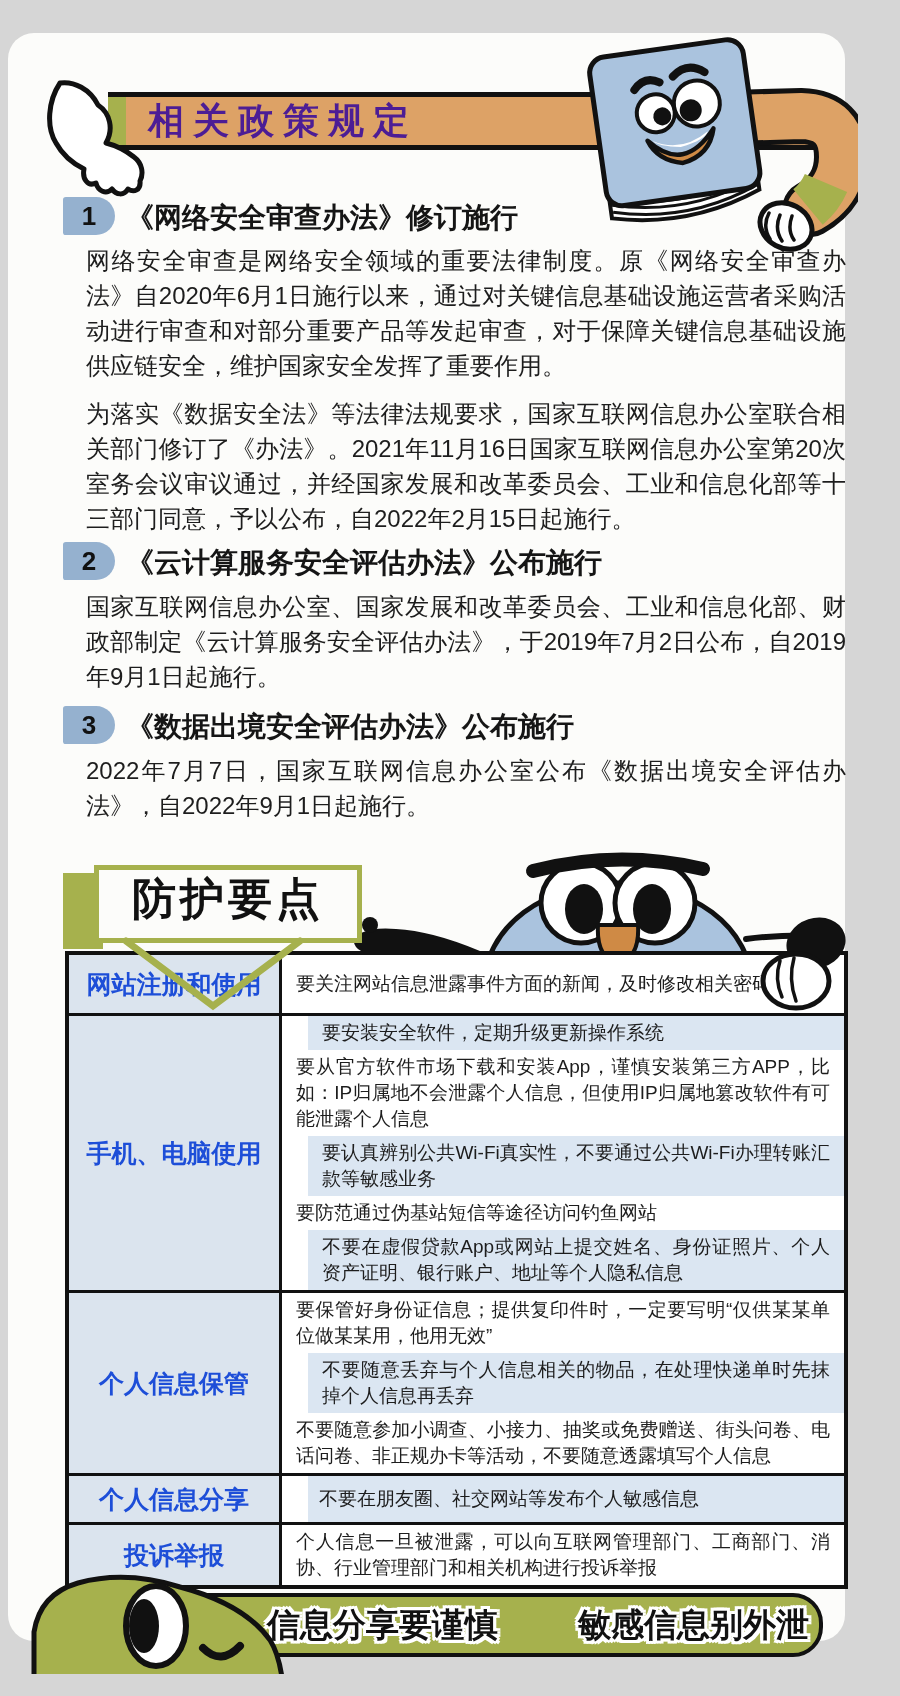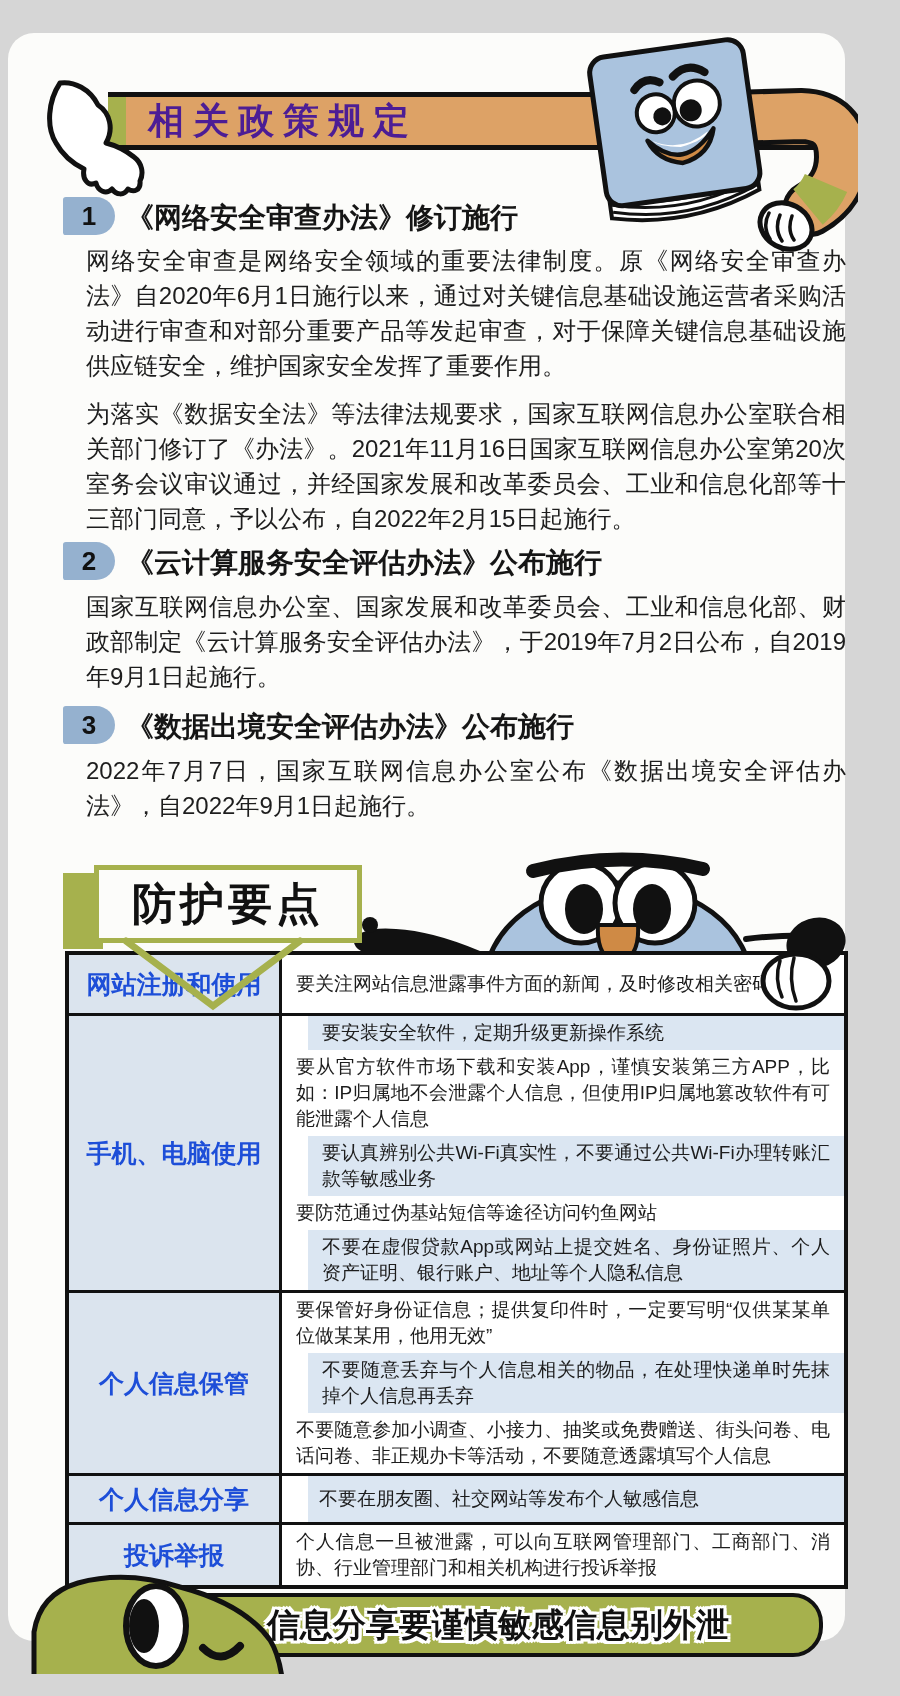--- a/index.html
+++ b/index.html
@@ -34,21 +34,21 @@
   }
   .paras{position:absolute;left:78px;width:760px;}
   .paras p{
     margin:0 0 13px 0;font-size:24px;line-height:35px;color:#1d1d1d;text-align:justify;
   }
   
   .tips-green{position:absolute;left:55px;top:840px;width:40px;height:76px;background:#a6b14d;z-index:1;}
   .tips-box{
     position:absolute;left:86px;top:832px;width:268px;height:78px;box-sizing:border-box;
     background:#fcfcfa;border:5px solid #a6b14d;z-index:2;
-    display:flex;align-items:center;justify-content:center;
+    display:flex;align-items:flex-start;justify-content:center;
   }
   .tips-box span{font-size:44px;font-weight:900;color:#111;letter-spacing:4px;}
   
   .tbl{
     position:absolute;left:57px;top:918px;width:783px;box-sizing:border-box;
     border:4px solid #111;background:#fff;z-index:2;
   }
   .grp{display:flex;border-top:3px solid #111;}
   .grp:first-child{border-top:none;}
   .cat{
@@ -58,21 +58,21 @@
   }
   .items{flex:1;display:flex;flex-direction:column;}
   .it{font-size:19px;line-height:26px;padding:4px 14px;color:#1d1d1d;text-align:justify;}
   .it.blue{background:#dbe6f2;margin-left:26px;}
   .it.c1{min-height:50px;display:flex;align-items:center;}
   .it.c2{min-height:38px;display:flex;align-items:center;padding-left:11px;}
   
   .foot{
     position:absolute;left:115px;top:1560px;width:700px;height:64px;box-sizing:border-box;
     background:#a6b14d;border:4px solid #111;border-radius:30px;z-index:2;
-    display:flex;align-items:center;padding-left:140px;
+    display:flex;align-items:center;padding-left:140px;gap:80px;
   }
   .foot span{
     font-size:33px;font-weight:900;color:#111;white-space:nowrap;
     text-shadow:-3px -3px 0 #fff,3px -3px 0 #fff,-3px 3px 0 #fff,3px 3px 0 #fff,0 -3px 0 #fff,0 3px 0 #fff,-3px 0 0 #fff,3px 0 0 #fff;
   }
   .z1{z-index:1}.z3{z-index:3}.z5{z-index:5}
 </style>
 </head>
 <body>
 

